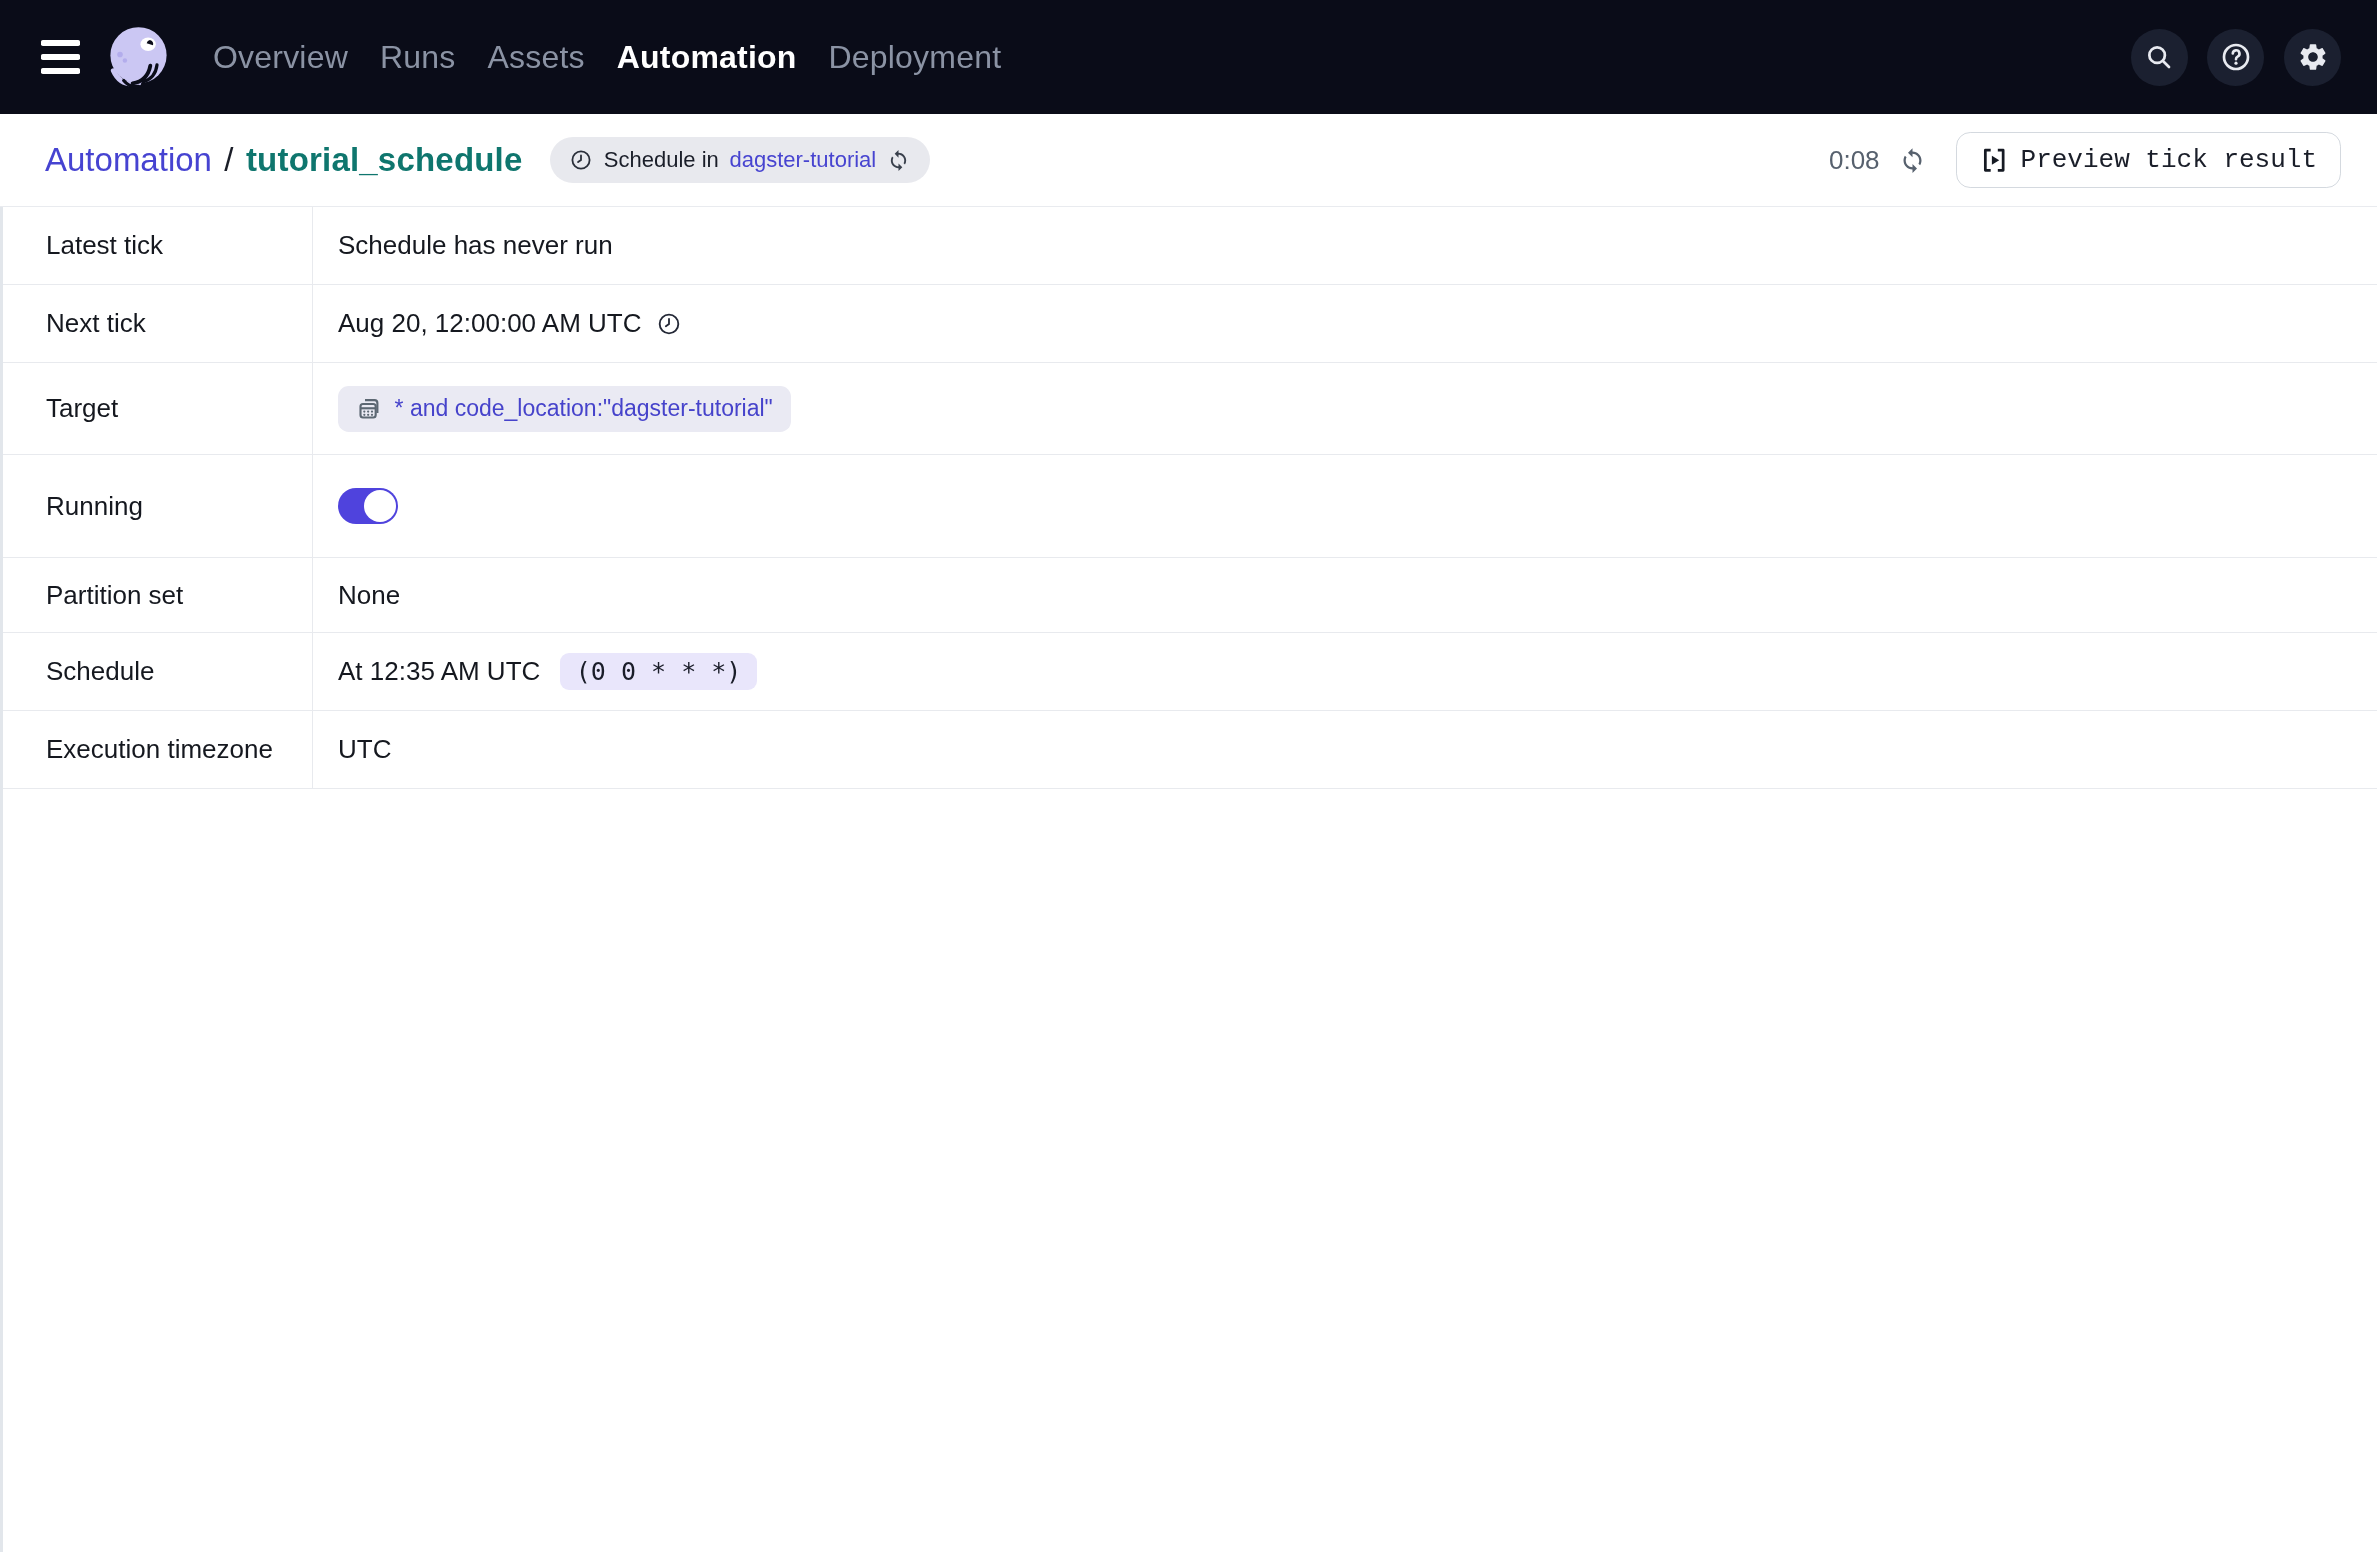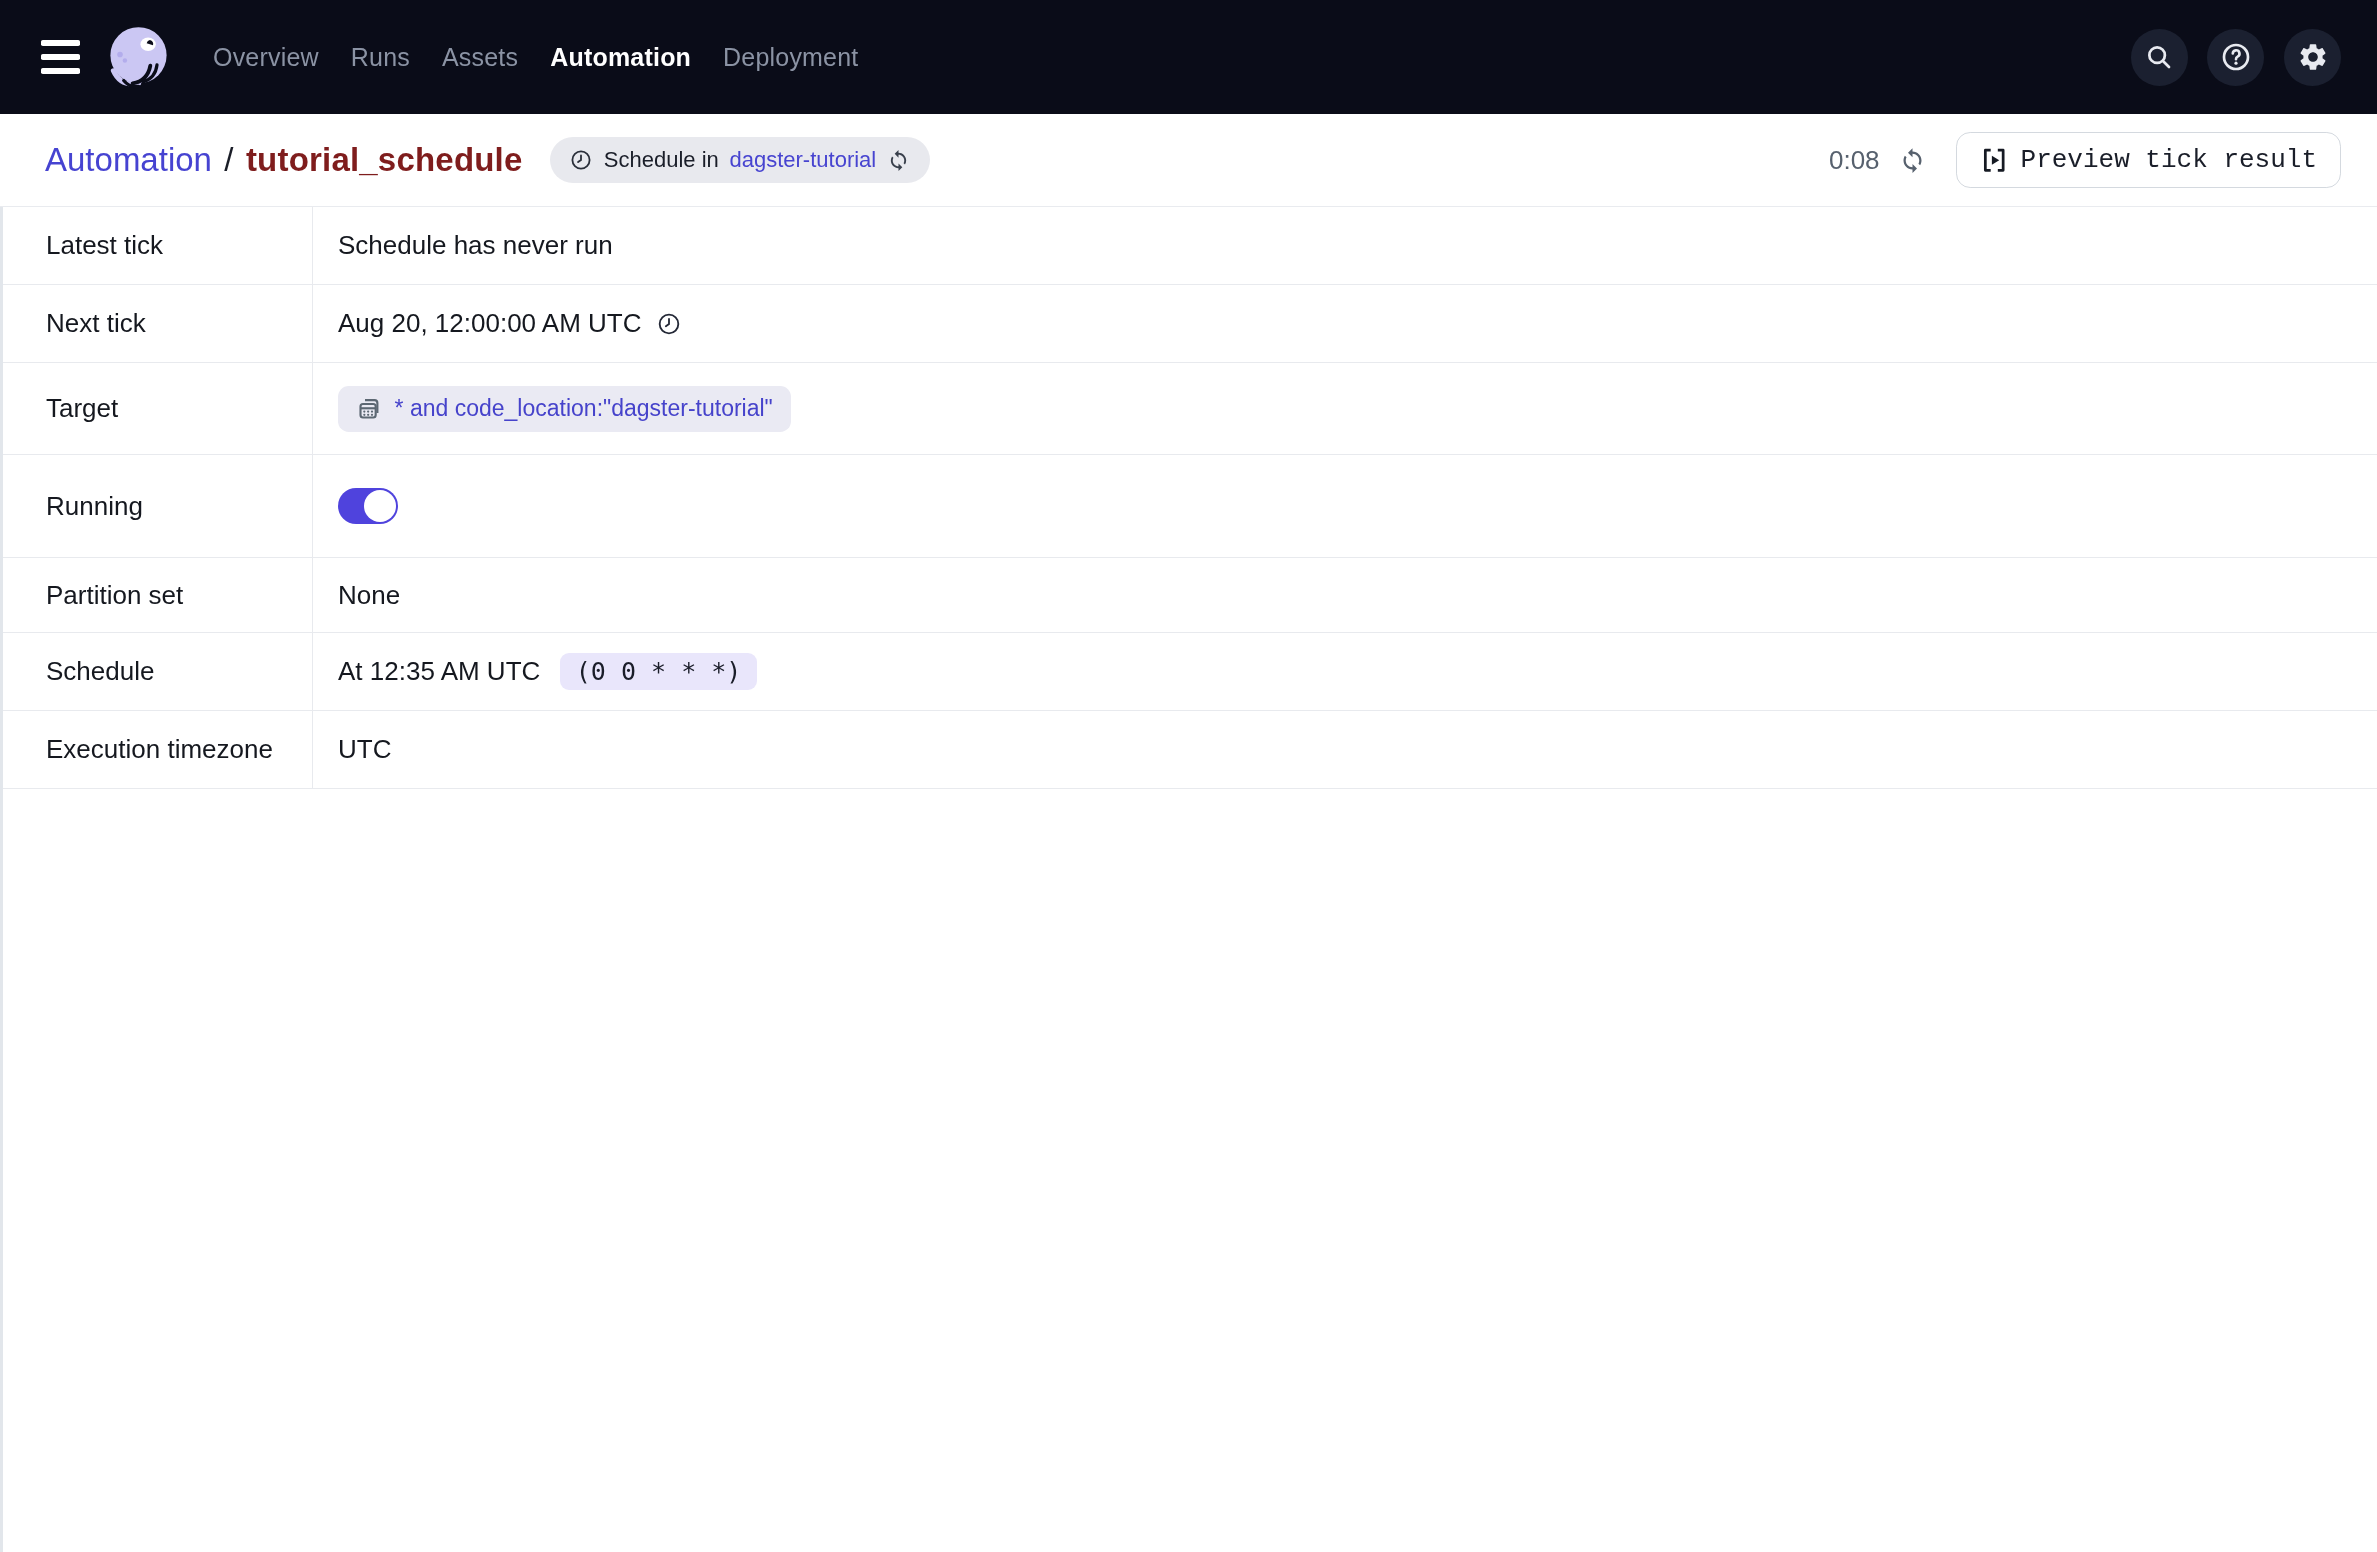--- a/index.html
+++ b/index.html
@@ -14,39 +14,39 @@
   .topnav {
     height:114px; background:#0a0c18;
     display:flex; align-items:center;
     padding:0 36px 0 41px;
   }
   .hamburger { width:39px; display:flex; flex-direction:column; gap:8px; cursor:pointer; background:none; border:none; }
   .hamburger span { display:block; height:6.2px; border-radius:1.8px; background:#ffffff; }
   .logo { margin-left:23px; width:71px; height:71px; flex:0 0 auto; }
   .navlinks { display:flex; align-items:center; gap:32px; margin-left:39px; }
   .navlink {
-    font-size:25px; font-weight:500; color:#8b93a4;
+    font-size:32px; font-weight:500; color:#8b93a4;
     text-decoration:none; cursor:pointer; letter-spacing:0.2px;
   }
   .navlink.active { color:#ffffff; font-weight:700; }
   .nav-right { margin-left:auto; display:flex; align-items:center; gap:19.6px; }
   .navicon-btn {
     width:57px; height:57px; border-radius:50%; background:#1b2030;
     border:none; display:flex; align-items:center; justify-content:center; cursor:pointer;
   }
 
   
   .pageheader {
     height:93px; display:flex; align-items:center;
     padding:0 36px 0 45px; border-bottom:1.8px solid #e9ebef; background:#fff;
   }
   .breadcrumb { display:flex; align-items:baseline; gap:12.4px; font-size:33px; }
   .crumb-link { color:#4643d1; text-decoration:none; cursor:pointer; }
   .crumb-sep { color:#1a1d27; }
-  .crumb-current { color:#7f1d1d; font-weight:700; letter-spacing:0.2px; }
+  .crumb-current { color:#0f766e; font-weight:700; letter-spacing:0.2px; }
   .loc-pill {
     margin-left:27px; height:46px; border-radius:25px; background:#e8e9ee;
     display:flex; align-items:center; gap:10.7px; padding:0 19.6px; font-size:22px; color:#1a1e29;justify-content:center;
   }
   .loc-pill a { color:#4744d0; text-decoration:none; cursor:pointer; }
   .header-right { margin-left:auto; display:flex; align-items:center; gap:19.6px; }
   .countdown { font-size:26px; color:#57616e; }
   .sync-btn { background:none; border:none; cursor:pointer; display:flex; align-items:center; }
   .preview-btn {
     margin-left:10.7px; height:56px; border-radius:14.2px; border:1.8px solid #d4d9df; background:#ffffff;

